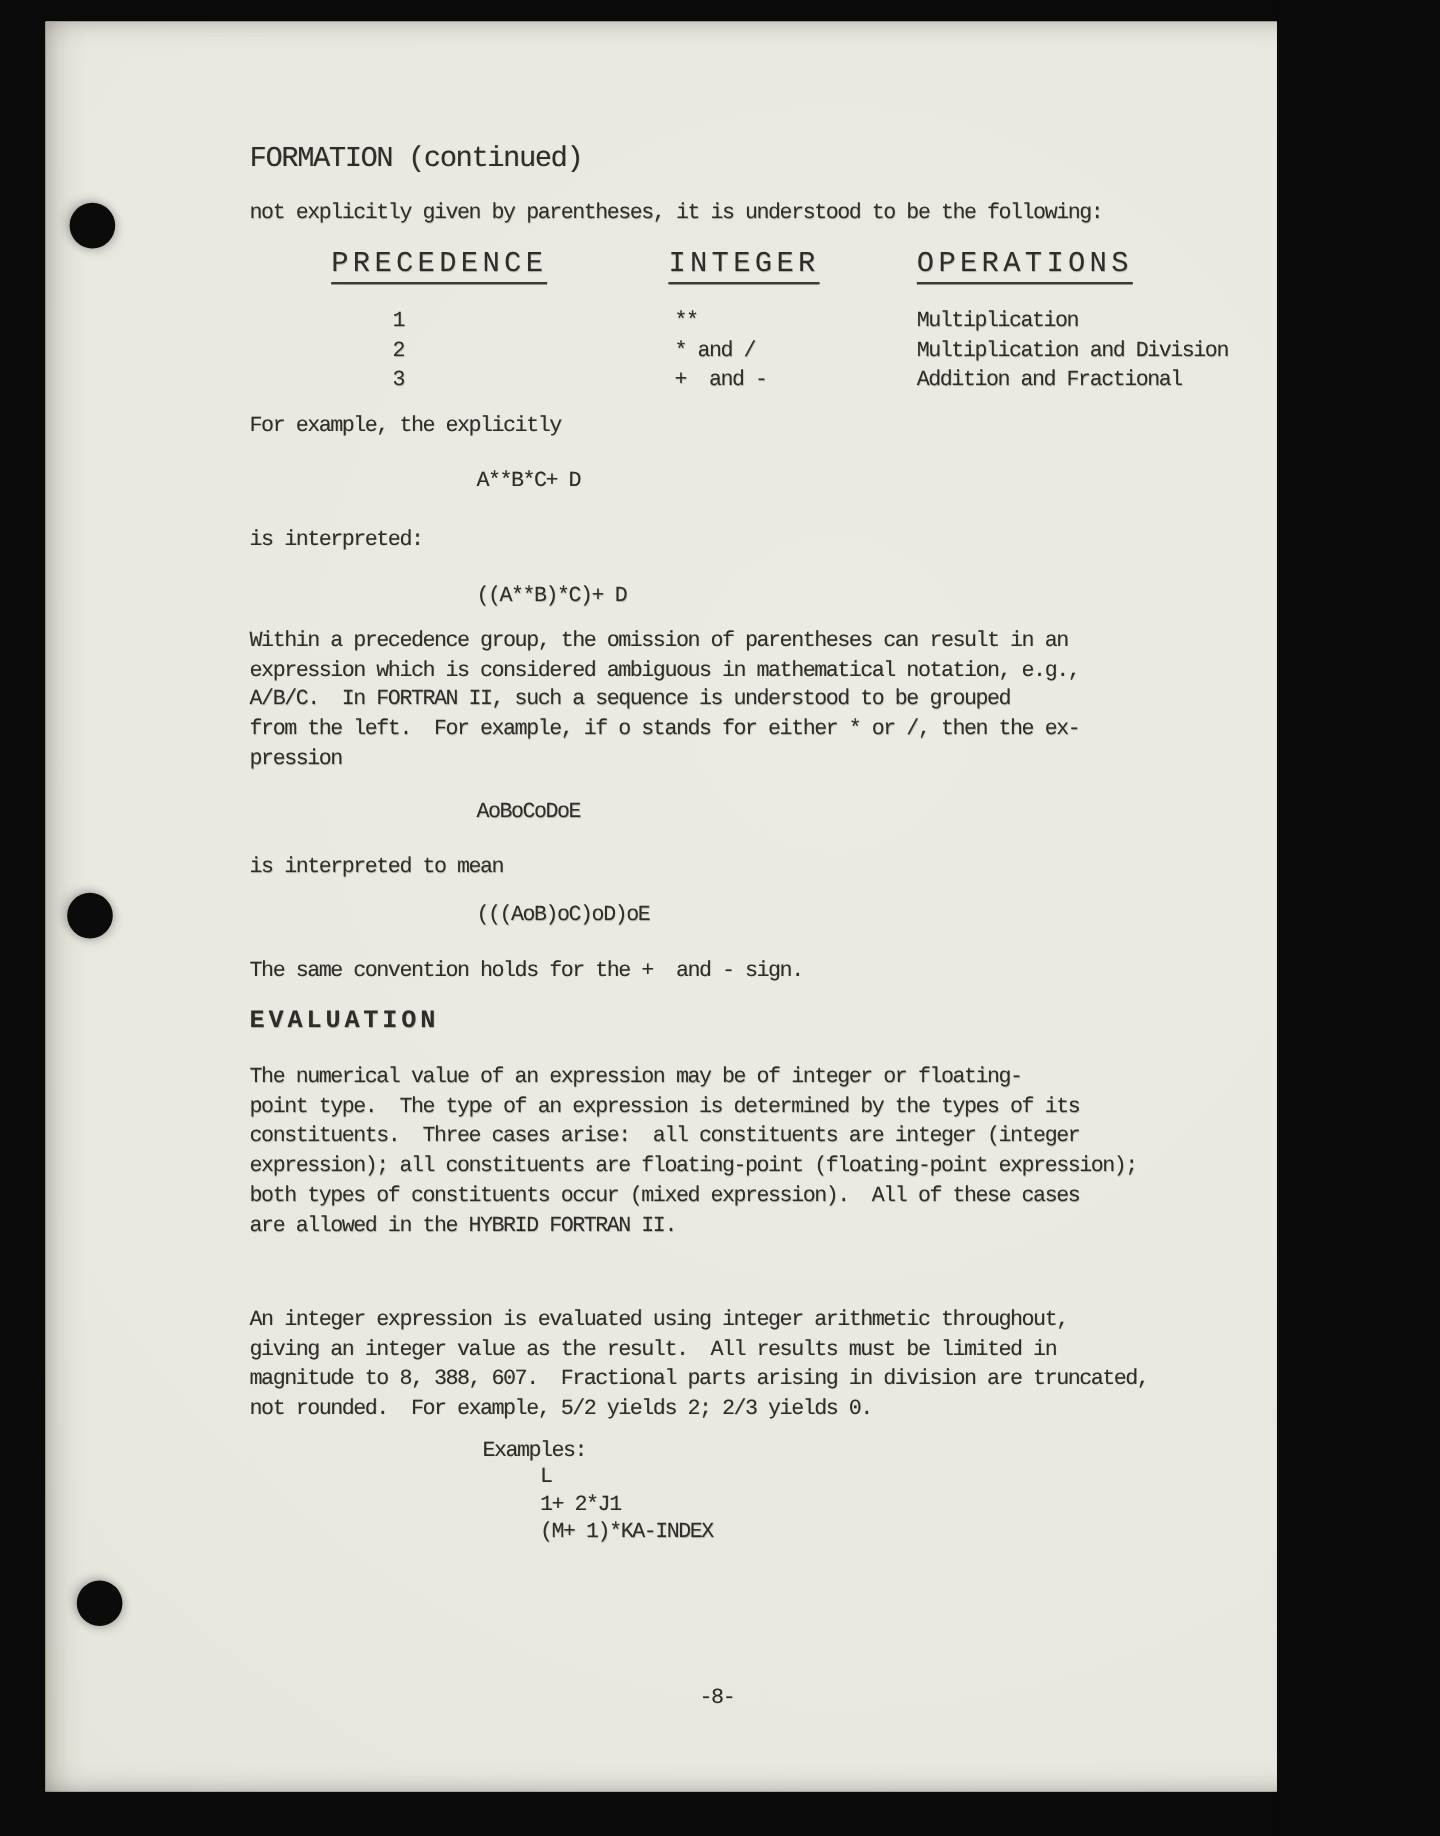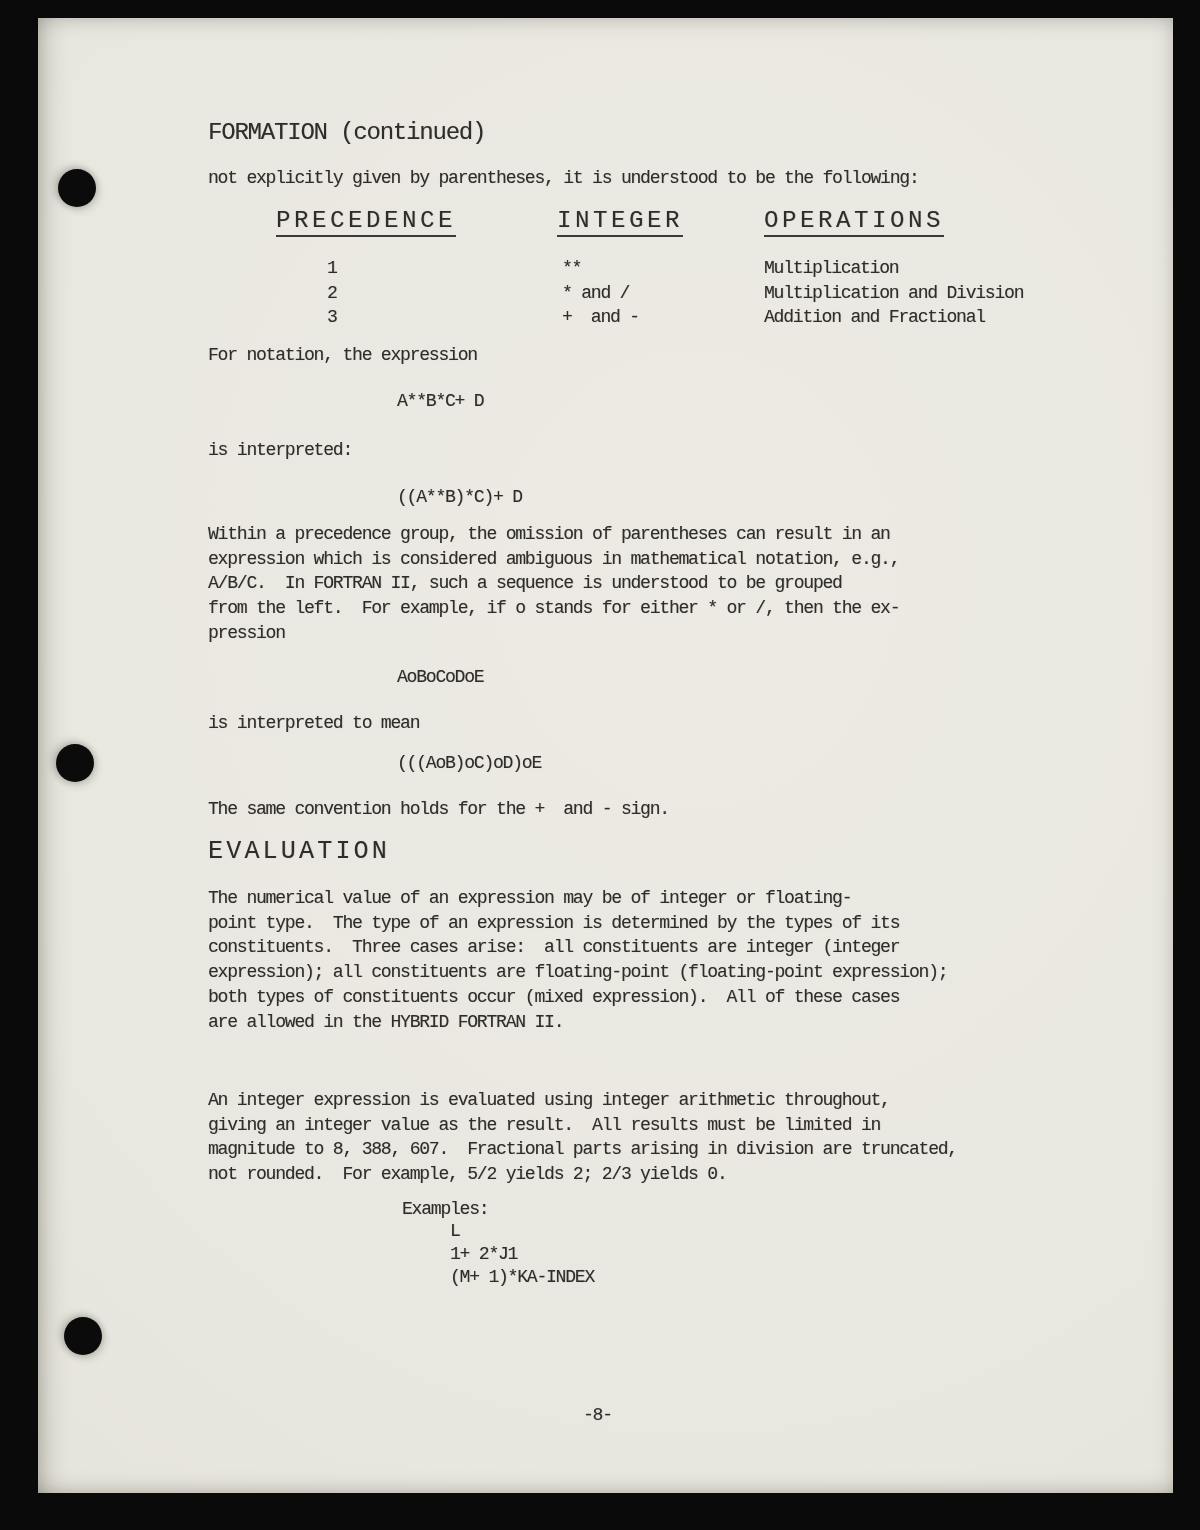--- a/index.html
+++ b/index.html
@@ -1,20 +1,20 @@
 <!DOCTYPE html>
 <html style="--bg: #0a0a0a; --paper: #e9e8e0; --ink: #2f2d29;"><head>
 <meta charset="utf-8">
 <style>
   html, body { margin: 0; padding: 0; }
   body { background: var(--bg, #0a0a0a); }
 
   .scan {
     position: relative;
-    width: 1200px;
+    width: 1064px;
     height: 1530px;
     background: var(--bg, #0a0a0a);
     overflow: hidden;
   }
 
   .paper {
     position: absolute;
     left: 38px; top: 18px;
     width: 1135px; height: 1475px;
     background-color: var(--paper, #e9e8e0);
@@ -52,23 +52,24 @@
   .para  { line-height: 24.7px; }
   .tight { line-height: 23px; }
 
   .head {
     font-size: 24px;
     line-height: 28px;
     letter-spacing: -1.2px;
   }
 
   .subhead {
-    font-size: 25px;
+    font-size: 21px;
     line-height: 25px;
     letter-spacing: 3.2px;
+    font-weight: bold;
   }
 
   .thead {
     font-size: 24px;
     line-height: 25px;
     letter-spacing: 3.6px;
     border-bottom: 2.5px solid rgba(44,42,38,.92);
     padding-bottom: 2px;
   }
 </style>
@@ -97,21 +98,21 @@
 
       <span class="t" style="left:289px; top:263px">2</span>
       <span class="t" style="left:524px; top:263px">* and /</span>
       <span class="t" style="left:726px; top:263px">Multiplication and Division</span>
 
       <span class="t" style="left:289px; top:287px">3</span>
       <span class="t" style="left:524px; top:287px">+  and -</span>
       <span class="t" style="left:726px; top:287px">Addition and Fractional</span>
     </div>
 
-    <div class="t" style="left:170px; top:325px">For notation, the expression</div>
+    <div class="t" style="left:170px; top:325px">For example, the explicitly</div>
 
     <div class="t" style="left:359px; top:371px">A**B*C+ D</div>
 
     <div class="t" style="left:170px; top:420px">is interpreted:</div>
 
     <div class="t" style="left:359px; top:467px">((A**B)*C)+ D</div>
 
     <div class="t para" style="left:170px; top:504px">Within a precedence group, the omission of parentheses can result in an
 expression which is considered ambiguous in mathematical notation, e.g.,
 A/B/C.  In FORTRAN II, such a sequence is understood to be grouped

